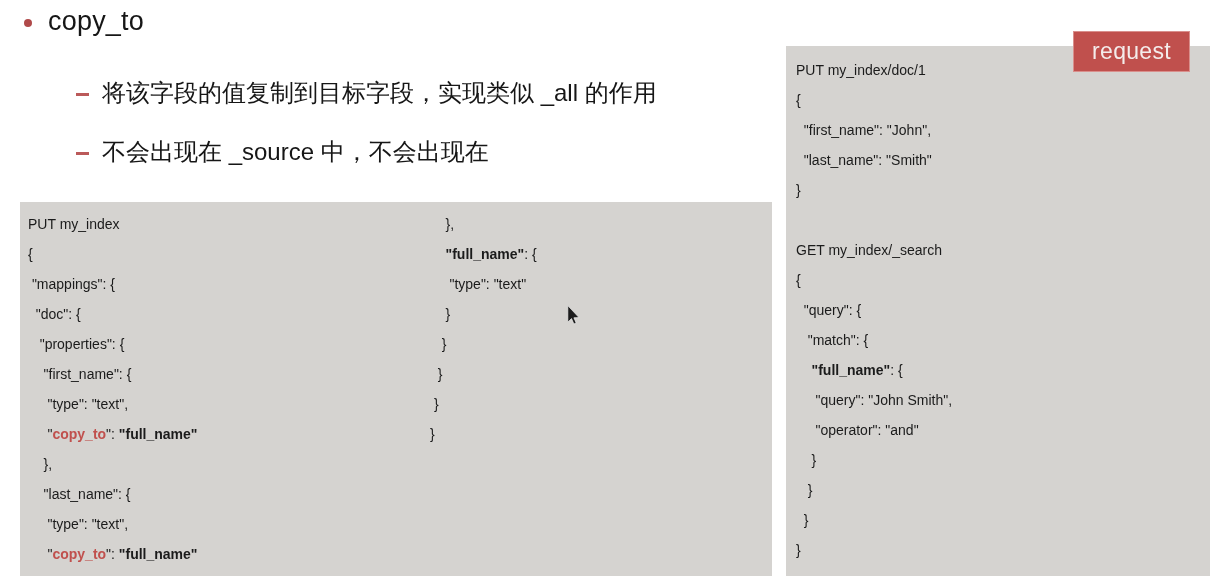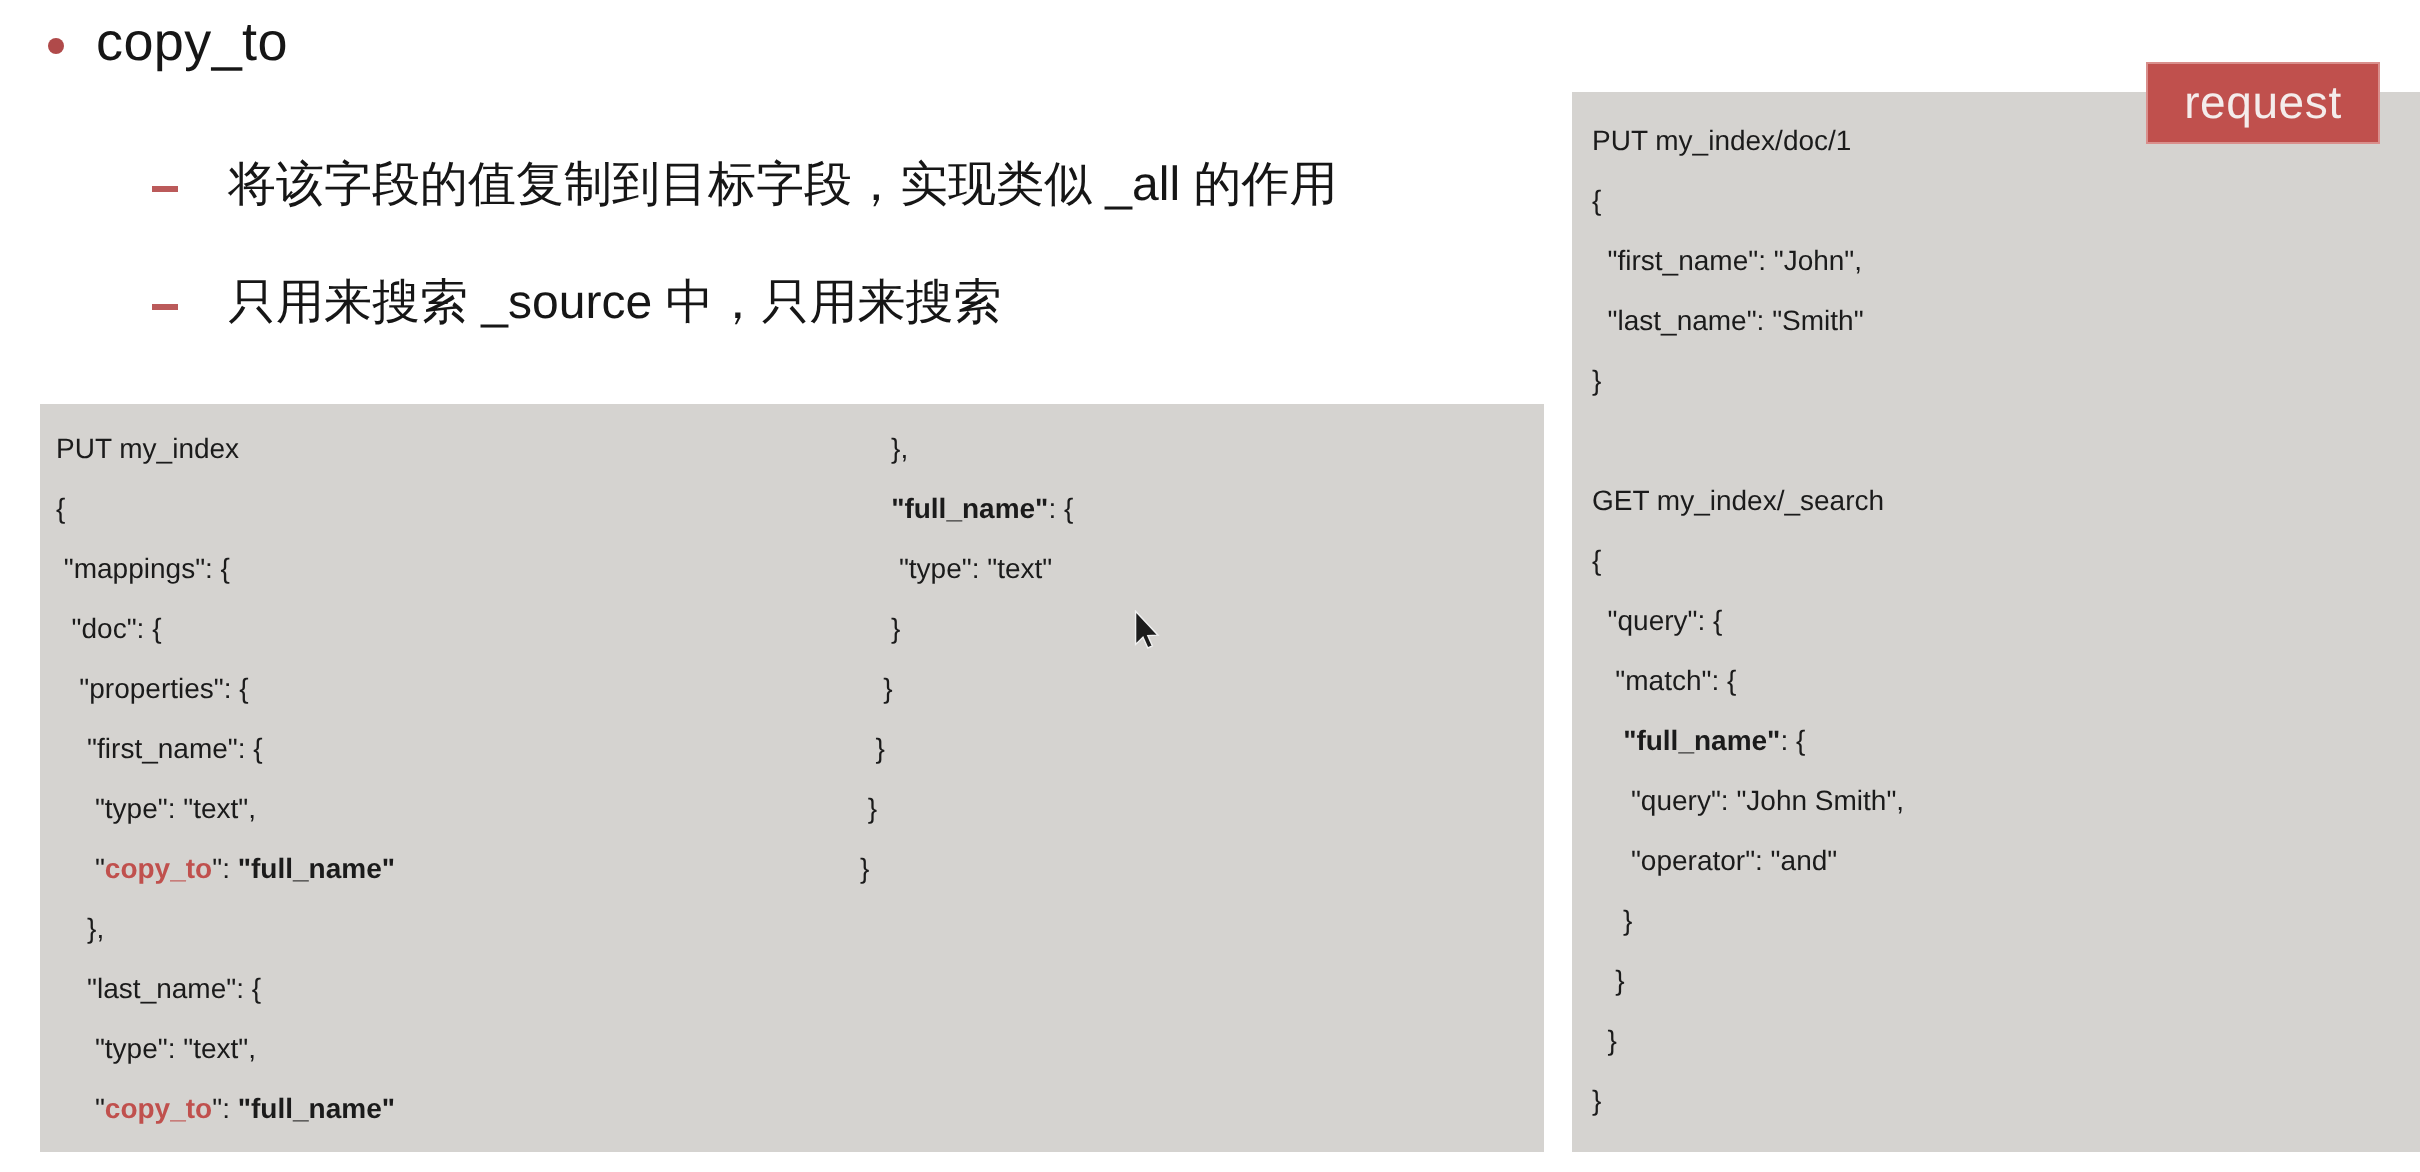--- a/index.html
+++ b/index.html
@@ -43,21 +43,20 @@
     font-size: 27px;
     line-height: 33px;
     letter-spacing: .2px;
     color: #161616;
   }
   .bullet-l2 {
     position: absolute;
     left: 76px;
     display: flex;
     align-items: flex-start;
-    gap: 12px;
   }
   #sub-bullet-0 { top: 77px; }
   #sub-bullet-1 { top: 136px; }
   .dash {
     width: 13px;
     height: 3px;
     background: #bb5a5a;
     margin-top: 16px;
     margin-right: 13px;
     flex: 0 0 auto;
@@ -140,21 +139,21 @@
     <span class="l1-text">copy_to</span>
   </div>
 
   <div class="bullet-l2" id="sub-bullet-0">
     <span class="dash"></span>
     <span class="l2-text">将该字段的值复制到目标字段，实现类似 _all 的作用</span>
   </div>
 
   <div class="bullet-l2" id="sub-bullet-1">
     <span class="dash"></span>
-    <span class="l2-text">只用来搜索 _source 中，只用来搜索</span>
+    <span class="l2-text">不会出现在 _source 中，不会出现在</span>
   </div>
 
 </div>
 
 <div class="code-panel" id="code-panel-left">
   <div class="code-col" id="left-col-a"><span class="ln">PUT my_index</span><span class="ln">{</span><span class="ln"> "mappings": {</span><span class="ln">  "doc": {</span><span class="ln">   "properties": {</span><span class="ln">    "first_name": {</span><span class="ln">     "type": "text",</span><span class="ln">     "<span class="red">copy_to</span>": <span class="bold">"full_name"</span></span><span class="ln">    },</span><span class="ln">    "last_name": {</span><span class="ln">     "type": "text",</span><span class="ln">     "<span class="red">copy_to</span>": <span class="bold">"full_name"</span></span></div>
   <div class="code-col" id="left-col-b"><span class="ln">    },</span><span class="ln">    <span class="bold">"full_name"</span>: {</span><span class="ln">     "type": "text"</span><span class="ln">    }</span><span class="ln">   }</span><span class="ln">  }</span><span class="ln"> }</span><span class="ln">}</span></div>
 
   <svg id="mouse-cursor" viewBox="0 0 14 20" xmlns="http://www.w3.org/2000/svg" style="left: 547px; top: 103px;">
     <path d="M0.8,0.6 L0.8,17.2 L4.5,13.6 L6.9,19.0 L9.2,18.0 L6.9,12.8 L12.0,12.6 Z" fill="#1c1c1c" stroke="#f0f0f0" stroke-width="0.7"></path>

